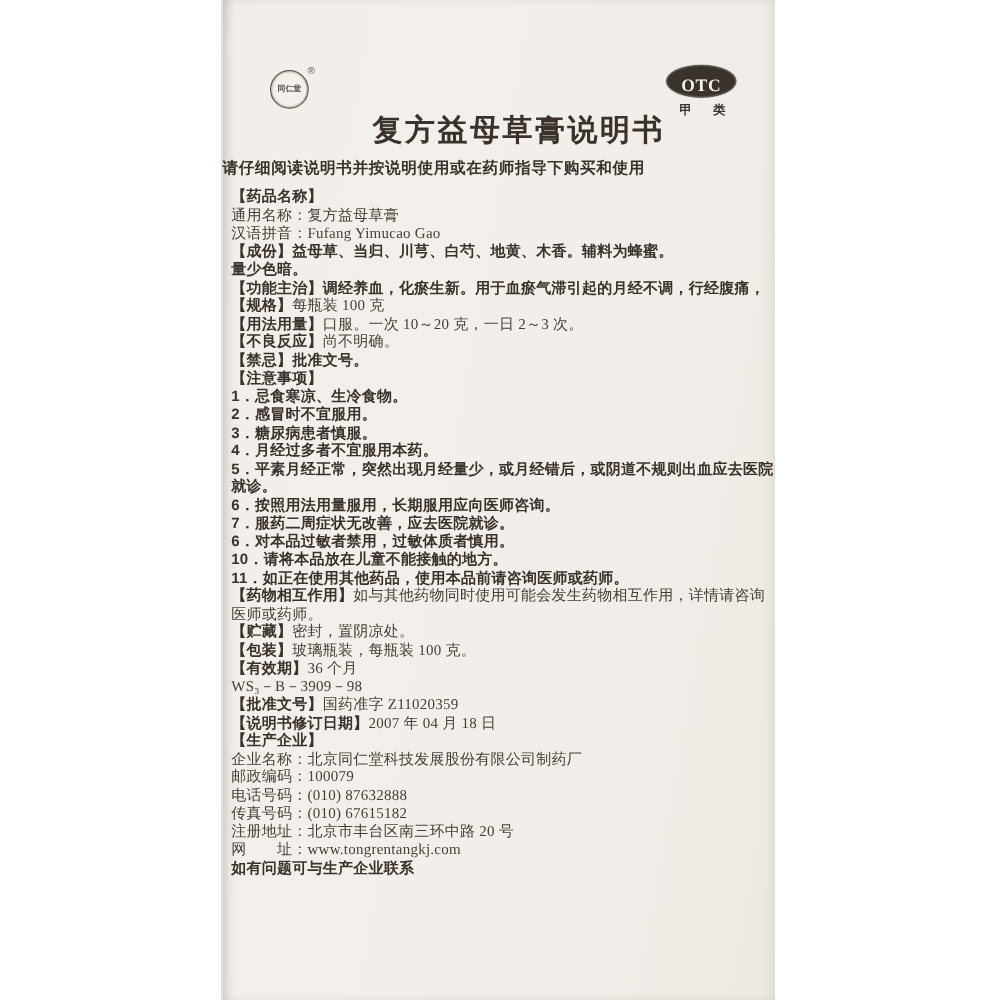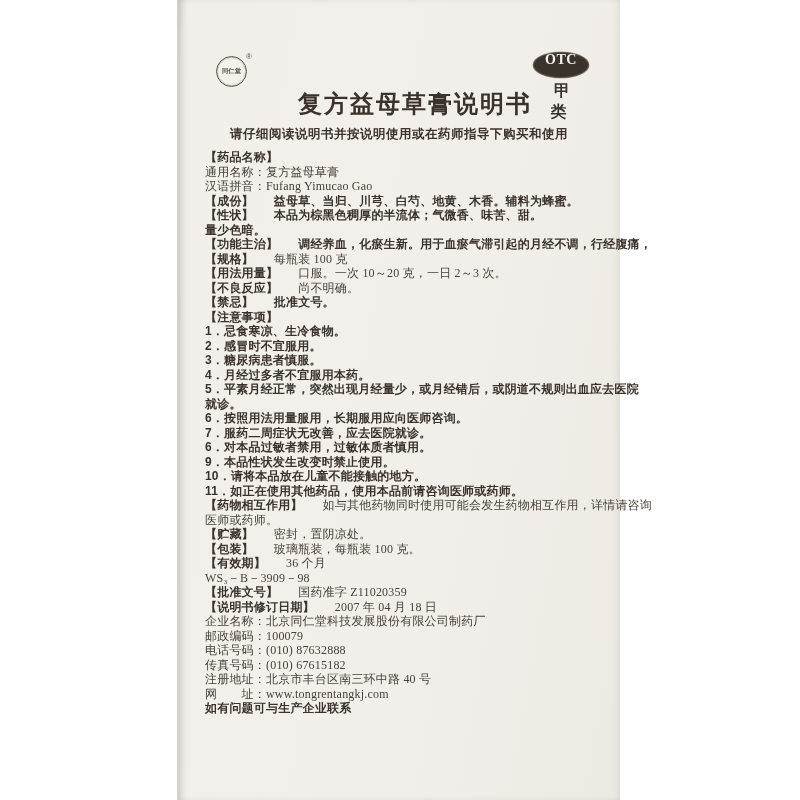--- a/index.html
+++ b/index.html
@@ -44,57 +44,56 @@
   .reg-mark{
     position:absolute;left:30px;top:0;
     font-size:8px;color:#5d554b;
     font-family:"Liberation Sans","DejaVu Sans",sans-serif;
   }
   
   .otc-wrap{position:absolute;left:355px;top:52px;width:58px;text-align:center;}
   .otc-ellipse{
     width:56px;height:26px;border-radius:50%;
     background:var(--badge);
-    display:flex;align-items:flex-start;justify-content:center;
+    display:flex;align-items:flex-end;justify-content:center;
     box-shadow:inset 0 0 0 1px rgba(255,255,255,.15), 0 0 0 .5px rgba(58,51,44,.4);
   }
   .otc-ellipse span{
     color:#f5f2ee;font-weight:700;font-size:14px;letter-spacing:.5px;
     font-family:"Liberation Serif","DejaVu Serif",serif;
   }
   .otc-class{
-    margin-top:3px;font-size:16px;font-weight:700;color:var(--badge);
+    margin-top:3px;font-size:10px;font-weight:700;color:var(--badge);
     letter-spacing:7px;text-indent:7px;
     font-family:"Liberation Sans","DejaVu Sans",sans-serif;
   }
   .title{
     position:absolute;left:16px;top:88px;width:100%;
     text-align:center;
     font-size:24px;font-weight:700;letter-spacing:2px;
     color:var(--heading-ink);
     font-family:"Liberation Sans","DejaVu Sans",sans-serif;
   }
   .subtitle{
     position:absolute;left:0;top:126px;width:100%;
-    text-align:center;
     font-size:12.5px;font-weight:700;letter-spacing:.5px;
     color:var(--heading-ink);
     font-family:"Liberation Sans","DejaVu Sans",sans-serif;
   }
   .insert-body{
     position:absolute;left:7px;top:150px;right:8px;
     color:var(--ink);
     font-size:12px;
   }
   .line{
     white-space:nowrap;
     line-height:14.5px;height:14.5px;
     letter-spacing:.2px;
   }
-  .line .seg{color:var(--ink);margin-left:20px;}
+  .line .seg{color:var(--ink);}
   .line .seg.b{font-weight:700;color:var(--heading-ink);}
   .line .seg.s{font-family:"Liberation Sans","DejaVu Sans",sans-serif;}
 </style>
 </head>
 <body>
 
 <div class="stage">
   <div class="paper">
 
     <div class="seal-wrap">
@@ -112,51 +111,50 @@
     </div>
 
     <h1 class="title">复方益母草膏说明书</h1>
     <div class="subtitle">请仔细阅读说明书并按说明使用或在药师指导下购买和使用</div>
 
     <div class="insert-body">
         <div class="line"><span class="seg b s">【药品名称】</span></div>
         <div class="line"><span class="seg">通用名称：复方益母草膏</span></div>
         <div class="line"><span class="seg">汉语拼音：Fufang Yimucao Gao</span></div>
         <div class="line"><span class="seg b s">【成份】</span><span class="seg b">益母草、当归、川芎、白芍、地黄、木香。辅料为蜂蜜。</span></div>
-        <div class="line"><span class="seg b s">【性状】</span><span class="seg b">本品为棕黑色稠厚的半流体；气微香、味苦、甜。</span></div>
         <div class="line"><span class="seg b">量少色暗。</span></div>
         <div class="line"><span class="seg b s">【功能主治】</span><span class="seg b">调经养血，化瘀生新。用于血瘀气滞引起的月经不调，行经腹痛，</span></div>
         <div class="line"><span class="seg b s">【规格】</span><span class="seg">每瓶装 100 克</span></div>
         <div class="line"><span class="seg b s">【用法用量】</span><span class="seg">口服。一次 10～20 克，一日 2～3 次。</span></div>
         <div class="line"><span class="seg b s">【不良反应】</span><span class="seg">尚不明确。</span></div>
         <div class="line"><span class="seg b s">【禁忌】</span><span class="seg b">批准文号。</span></div>
         <div class="line"><span class="seg b s">【注意事项】</span></div>
         <div class="line"><span class="seg b s">1．忌食寒凉、生冷食物。</span></div>
         <div class="line"><span class="seg b s">2．感冒时不宜服用。</span></div>
         <div class="line"><span class="seg b s">3．糖尿病患者慎服。</span></div>
         <div class="line"><span class="seg b s">4．月经过多者不宜服用本药。</span></div>
         <div class="line"><span class="seg b s">5．平素月经正常，突然出现月经量少，或月经错后，或阴道不规则出血应去医院</span></div>
         <div class="line"><span class="seg b s">就诊。</span></div>
         <div class="line"><span class="seg b s">6．按照用法用量服用，长期服用应向医师咨询。</span></div>
         <div class="line"><span class="seg b s">7．服药二周症状无改善，应去医院就诊。</span></div>
         <div class="line"><span class="seg b s">6．对本品过敏者禁用，过敏体质者慎用。</span></div>
-        <div class="line"><span class="seg b s">9．本品性状发生改变时禁止使用。</span></div>
         <div class="line"><span class="seg b s">10．请将本品放在儿童不能接触的地方。</span></div>
         <div class="line"><span class="seg b s">11．如正在使用其他药品，使用本品前请咨询医师或药师。</span></div>
         <div class="line"><span class="seg b s">【药物相互作用】</span><span class="seg">如与其他药物同时使用可能会发生药物相互作用，详情请咨询</span></div>
         <div class="line"><span class="seg">医师或药师。</span></div>
         <div class="line"><span class="seg b s">【贮藏】</span><span class="seg">密封，置阴凉处。</span></div>
         <div class="line"><span class="seg b s">【包装】</span><span class="seg">玻璃瓶装，每瓶装 100 克。</span></div>
         <div class="line"><span class="seg b s">【有效期】</span><span class="seg">36 个月</span></div>
         <div class="line"><span class="seg">WS₃－B－3909－98</span></div>
         <div class="line"><span class="seg b s">【批准文号】</span><span class="seg">国药准字 Z11020359</span></div>
         <div class="line"><span class="seg b s">【说明书修订日期】</span><span class="seg">2007 年 04 月 18 日</span></div>
+        <div class="line"><span class="seg b s">【生产企业】</span></div>
         <div class="line"><span class="seg">企业名称：北京同仁堂科技发展股份有限公司制药厂</span></div>
         <div class="line"><span class="seg">邮政编码：100079</span></div>
         <div class="line"><span class="seg">电话号码：(010) 87632888</span></div>
         <div class="line"><span class="seg">传真号码：(010) 67615182</span></div>
-        <div class="line"><span class="seg">注册地址：北京市丰台区南三环中路 40 号</span></div>
+        <div class="line"><span class="seg">注册地址：北京市丰台区南三环中路 20 号</span></div>
         <div class="line"><span class="seg">网　　址：www.tongrentangkj.com</span></div>
         <div class="line"><span class="seg b s">如有问题可与生产企业联系</span></div>
       </div>
 
   </div>
 </div>
 
 </body></html>

